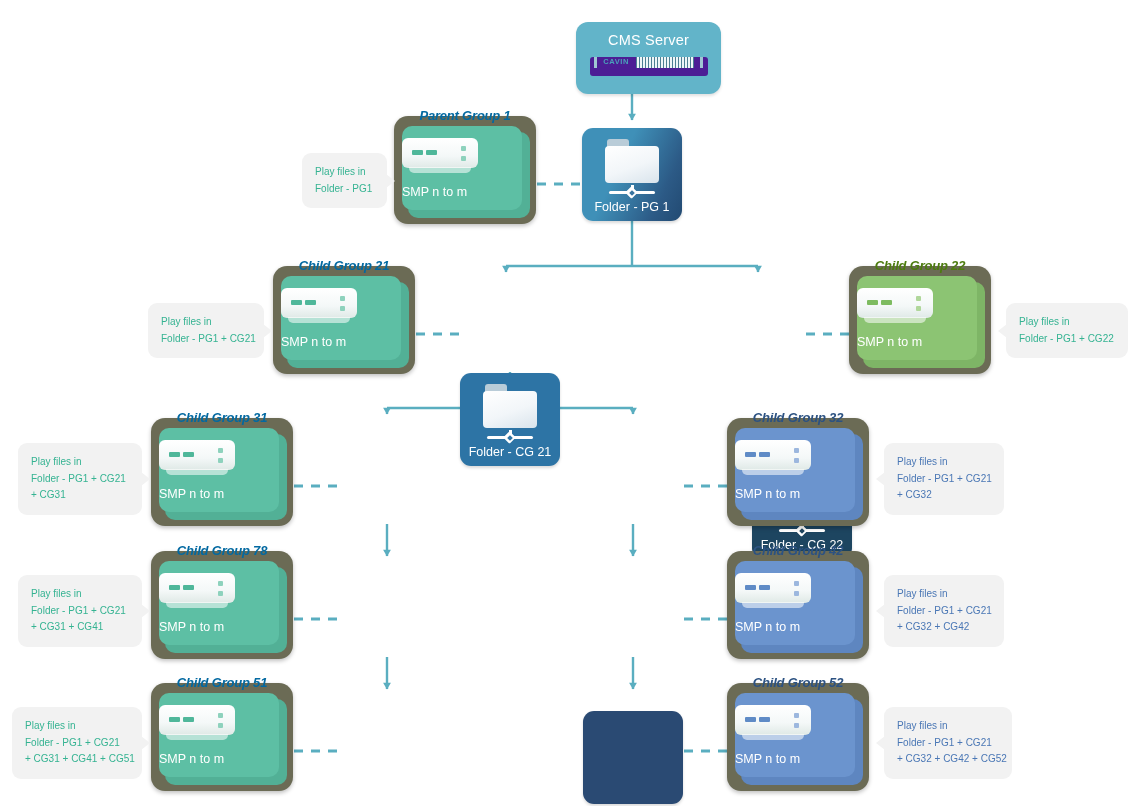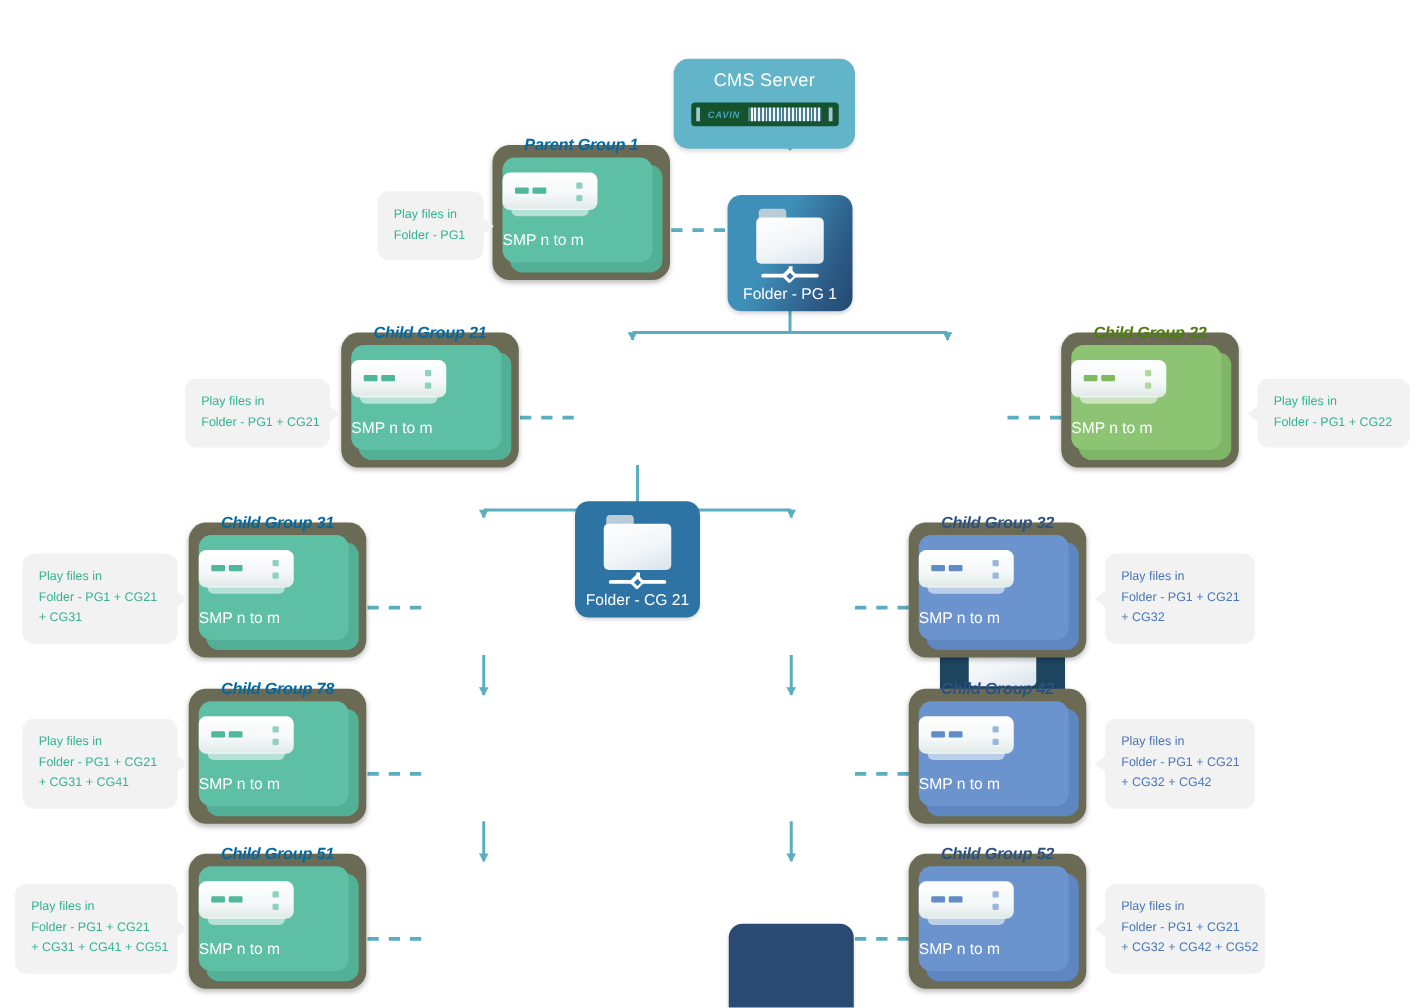--- a/index.html
+++ b/index.html
@@ -22,37 +22,37 @@
   .cms{
     width:145px;height:72px;border-radius:12px;
     background:#62b4c9;
     display:flex;flex-direction:column;align-items:center;
     justify-content:flex-start;padding-top:10px;box-sizing:border-box;
     box-shadow:0 2px 3px rgba(0,0,0,.12);
   }
   .cms-title{color:#ffffff;font-size:14.5px;letter-spacing:.2px;}
   .cms-bar{
     margin-top:9px;width:118px;height:19px;border-radius:3px;
-    background:#14532d;display:flex;align-items:center;
-    justify-content:space-between;padding:0 4px;box-sizing:border-box;font-style:italic;
+    background:#4c1d95;display:flex;align-items:flex-start;
+    justify-content:space-between;padding:0 4px;box-sizing:border-box;
   }
   .cms-end{width:3px;height:11px;background:#9fc6d2;}
   .cms-logo{font-size:7.5px;color:#4aa3bb;letter-spacing:.6px;font-weight:bold;}
   .cms-stripes{
     width:58px;height:11px;
     background:repeating-linear-gradient(to right,#4c7f93 0 1.5px,#eef6f8 1.5px 3px);
   }
 
   
   .folder{
     width:100px;height:93px;border-radius:11px;
     position:relative;box-shadow:0 2px 3px rgba(0,0,0,.15);
     display:flex;flex-direction:column;align-items:center;
   }
-  .folder.blue{background:linear-gradient(115deg,#3f90b8 0%,#3f90b8 38%,#2c5a86 78%,#224a72 100%);margin-top:28px;}
+  .folder.blue{background:linear-gradient(115deg,#3f90b8 0%,#3f90b8 38%,#2c5a86 78%,#224a72 100%);}
   .folder.navy{background:#1d4560;}
   .folder.mid{background:#2d74a5;}
   .folder.deepnavy{background:#2a4a73;}
   .folder-ico{position:relative;width:54px;height:44px;margin-top:11px;}
   .folder-tab{
     position:absolute;left:2px;top:0;width:22px;height:11px;
     background:#b9ccd8;border-radius:3px 3px 0 0;
   }
   .folder-body{
     position:absolute;left:0;top:7px;width:54px;height:37px;border-radius:4px;
@@ -188,21 +188,21 @@
       <line x1="806" y1="334" x2="849" y2="334"></line>
       <line x1="294" y1="486" x2="337" y2="486"></line>
       <line x1="684" y1="486" x2="727" y2="486"></line>
       <line x1="294" y1="619" x2="337" y2="619"></line>
       <line x1="684" y1="619" x2="727" y2="619"></line>
       <line x1="294" y1="751" x2="337" y2="751"></line>
       <line x1="684" y1="751" x2="727" y2="751"></line>
     </g>
   </svg>
 
-  <div class="node cms" style="left:539px;top:22px;margin-top:25px;">
+  <div class="node cms" style="left:576px;top:22px;">
     <div class="cms-title">CMS Server</div>
     <div class="cms-bar">
       <div class="cms-end"></div>
       <div class="cms-logo">CAVIN</div>
       <div class="cms-stripes"></div>
       <div class="cms-end"></div>
     </div>
   </div>
 
   <div class="group grp-teal" style="left:394px;top:116px;width:142px;height:108px;">

